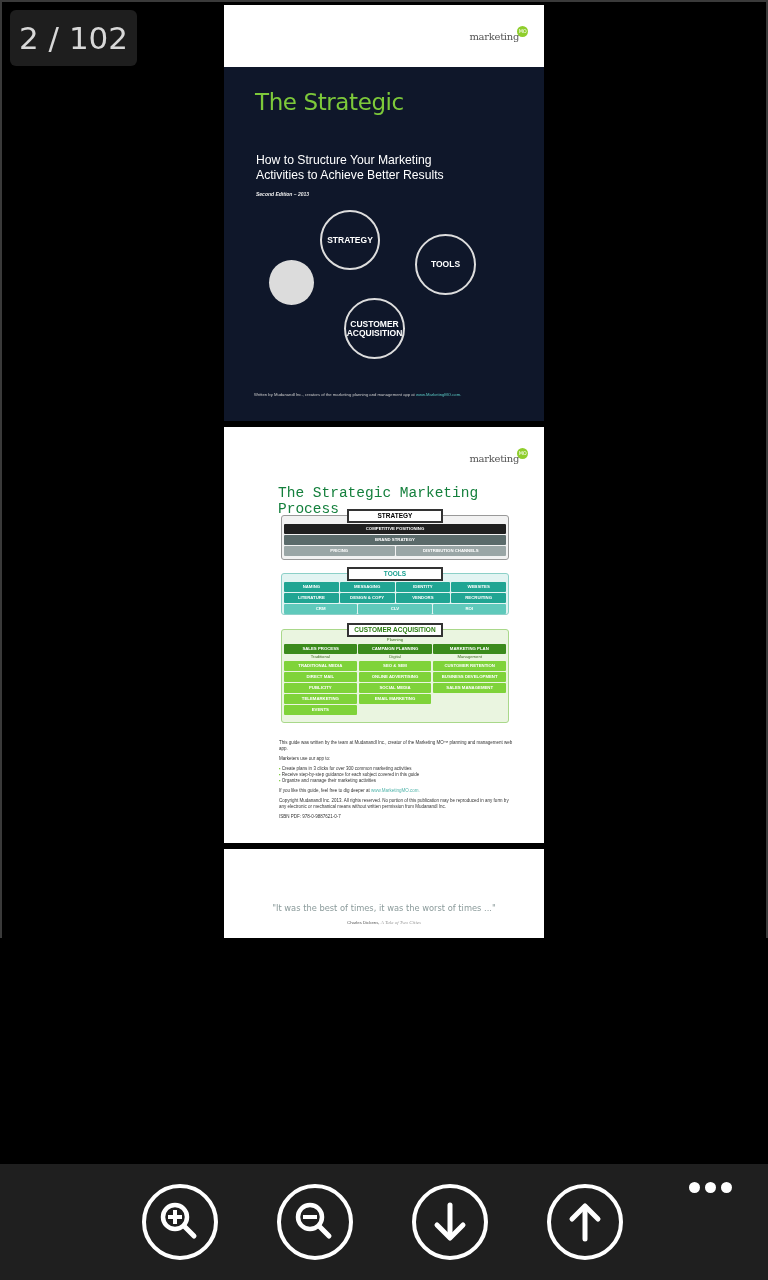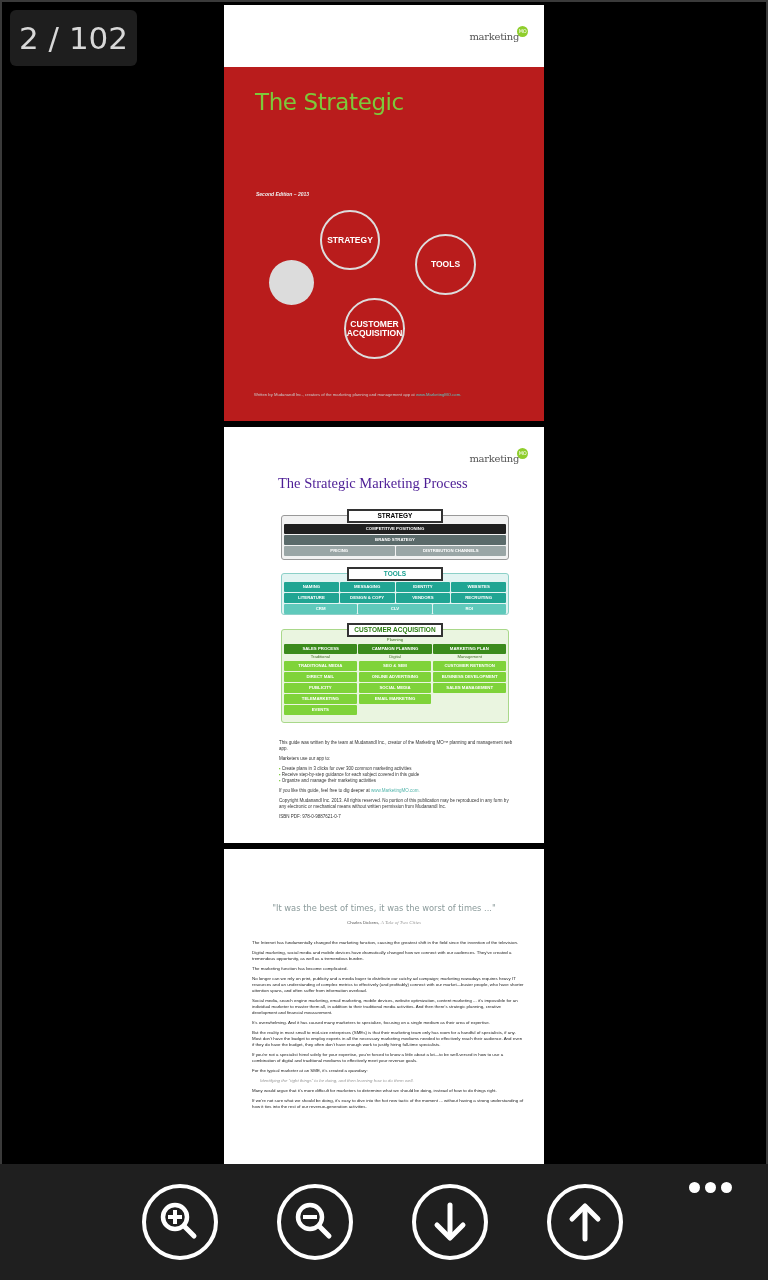--- a/index.html
+++ b/index.html
@@ -1,39 +1,39 @@
 <!DOCTYPE html>
 <html><head>
 <meta charset="utf-8">
 <style>
   * { box-sizing: border-box; margin: 0; padding: 0; }
   html, body { width: 768px; height: 1280px; background: #000; overflow: hidden; font-family: "Liberation Sans", sans-serif; }
-  .viewer { position: absolute; left: 0; top: 0; width: 768px; height: 1164px; background: #000; border: 2px solid #3a3a3a; border-bottom: none; overflow: hidden; }
+  .viewer { position: absolute; left: 0; top: 0; width: 768px; height: 938px; background: #000; border: 2px solid #3a3a3a; border-bottom: none; overflow: hidden; }
   .page-counter { position: absolute; left: 8px; top: 8px; height: 56px; padding: 0 9px; background: #1e1e1e; border-radius: 6px; color: #d8d8d8; font-family: "DejaVu Sans", sans-serif; font-size: 31px; line-height: 56px; z-index: 5; }
   .page { position: absolute; left: 222px; width: 320px; background: #fff; overflow: hidden; }
   
   .p1 { top: 3px; height: 416px; }
   .cover-top { height: 62px; background: #fff; position: relative; }
   .logo { position: absolute; right: 16px; top: 26px; font-family: "DejaVu Serif", serif; font-size: 10px; color: #555; letter-spacing: -0.3px; }
   .logo .badge { display: inline-block; width: 11px; height: 11px; border-radius: 50%; background: #8fce2c; color: #fff; font-size: 5px; line-height: 11px; text-align: center; vertical-align: top; margin-left: -2px; margin-top: -5px; font-family: "DejaVu Sans", sans-serif; }
-  .cover-body { position: absolute; top: 62px; left: 0; right: 0; bottom: 0; background: #b91c1c; }
+  .cover-body { position: absolute; top: 62px; left: 0; right: 0; bottom: 0; background: #0f172a; }
   .cover-title { position: absolute; left: 31px; top: 22px; color: #7dc93a; font-size: 23px; line-height: 27px; font-family: "DejaVu Sans", sans-serif; letter-spacing: -0.4px; }
   .cover-sub { position: absolute; left: 32px; top: 86px; color: #fff; font-size: 12.2px; line-height: 15px; }
   .cover-ed { position: absolute; left: 32px; top: 124px; color: #eee; font-size: 5px; font-style: italic; font-weight: bold; }
   .circle { position: absolute; border: 2px solid #ddd; border-radius: 50%; color: #fff; font-weight: bold; font-size: 8.5px; display: flex; align-items: center; justify-content: center; text-align: center; line-height: 9px; }
   .c-strategy { left: 96px; top: 143px; width: 60px; height: 60px; }
   .c-tools { left: 191px; top: 167px; width: 61px; height: 61px; }
   .c-acq { left: 120px; top: 231px; width: 61px; height: 61px; }
   .c-solid { left: 45px; top: 193px; width: 45px; height: 45px; background: #dcdcdc; border: none; }
   .cover-foot { position: absolute; left: 30px; top: 325px; color: #ccc; font-size: 4.2px; white-space: nowrap; }
   .cover-foot .lnk { color: #5ac9c4; }
   
   .p2 { top: 425px; height: 416px; }
   .p2 .logo { top: 26px; }
-  .p2-title { position: absolute; left: 54px; top: 48px; font-family: Liberation Serif, serif; font-size: 14.5px; color: #4c1d95; }
+  .p2-title { position: absolute; left: 54px; top: 58px; font-family: Liberation Mono, monospace; font-size: 14.5px; color: #15803d; }
   .sect { position: absolute; left: 57px; width: 228px; border-radius: 3px; padding: 7px 2px 2px; }
   .sect-head { position: absolute; left: 50%; transform: translateX(-50%); top: -7px; width: 96px; height: 14px; background: #fff; border: 2px solid #333; font-size: 6.5px; font-weight: bold; text-align: center; line-height: 10px; }
   .row { display: flex; gap: 1px; margin-top: 1px; }
   .cell { flex: 1; height: 10px; font-size: 4.3px; font-weight: bold; color: #fff; text-align: center; line-height: 10px; border-radius: 1px; white-space: nowrap; overflow: hidden; }
   .s-strat { top: 88px; height: 45px; background: #f2f2f2; border: 1px solid #999; }
   .s-strat .r0 .cell { background: #1f1f1f; }
   .s-strat .r1 .cell { background: #5a6a6a; }
   .s-strat .r2 .cell { background: #9aa6a6; }
   .s-tools { top: 146px; height: 42px; background: #e2f4f2; border: 1px solid #8cd0c8; }
   .s-tools .sect-head { color: #1aa090; }
@@ -71,20 +71,24 @@
   <div class="page-counter">2 / 102</div>
 
   <div class="page p1">
     <div class="cover-top">
       <div class="logo"><span>marketing</span><span class="badge">MO</span></div>
     </div>
     <div class="cover-body">
       <div class="cover-title">
         <div>The Strategic</div>
       </div>
+      <div class="cover-sub">
+        <div>How to Structure Your Marketing</div>
+        <div>Activities to Achieve Better Results</div>
+      </div>
       <div class="cover-ed">Second Edition – 2013</div>
       <div class="circle c-strategy">STRATEGY</div>
       <div class="circle c-tools">TOOLS</div>
       <div class="circle c-acq">CUSTOMER ACQUISITION</div>
       <div class="circle c-solid"></div>
       <div class="cover-foot"><span>Written by Mudanandl Inc., creators of the marketing planning and management app at</span> <span class="lnk">www.MarketingMO.com.</span></div>
     </div>
   </div>
 
   <div class="page p2">

